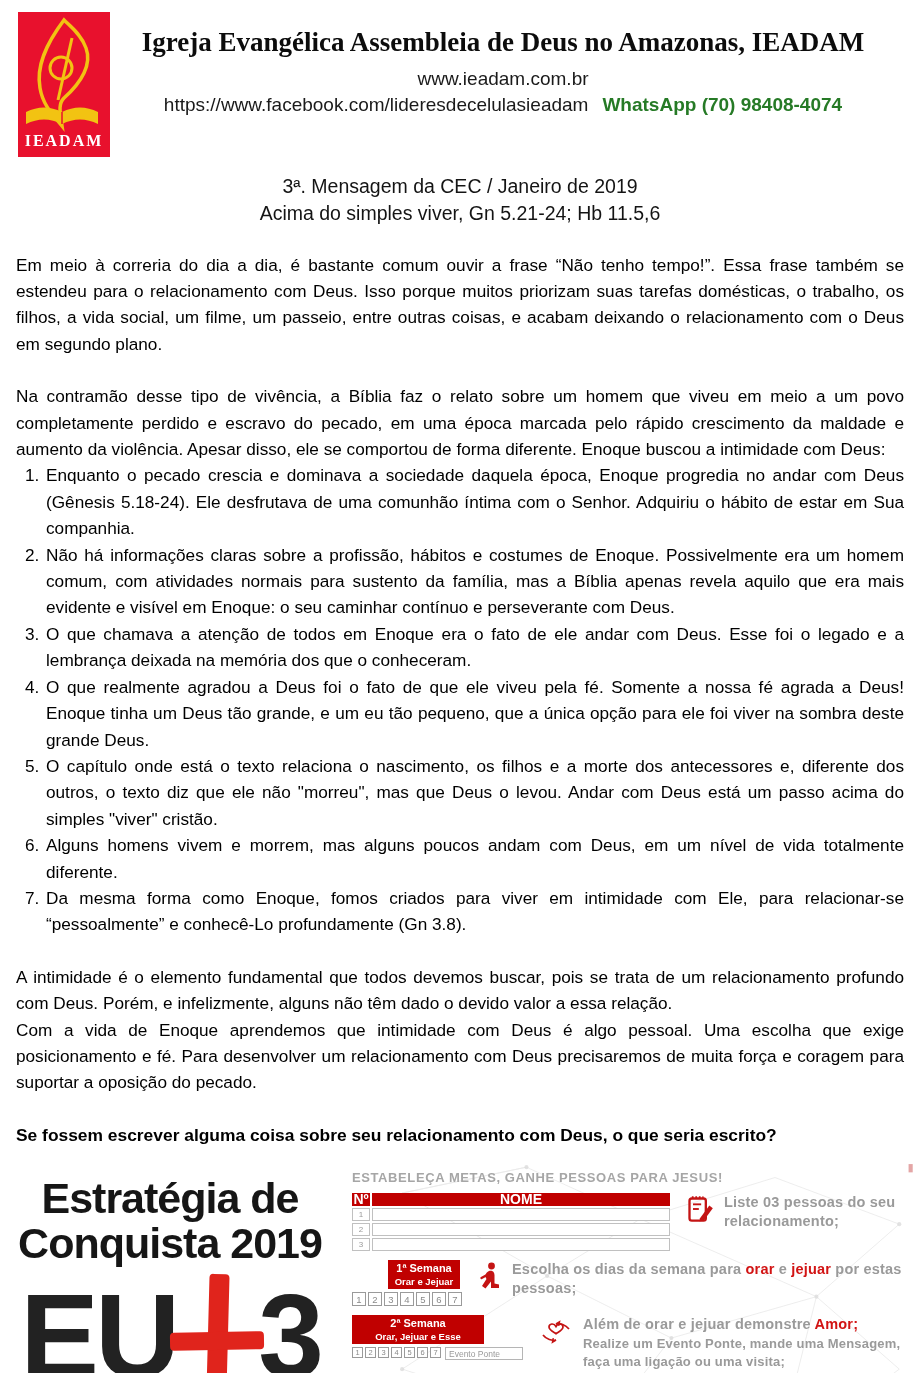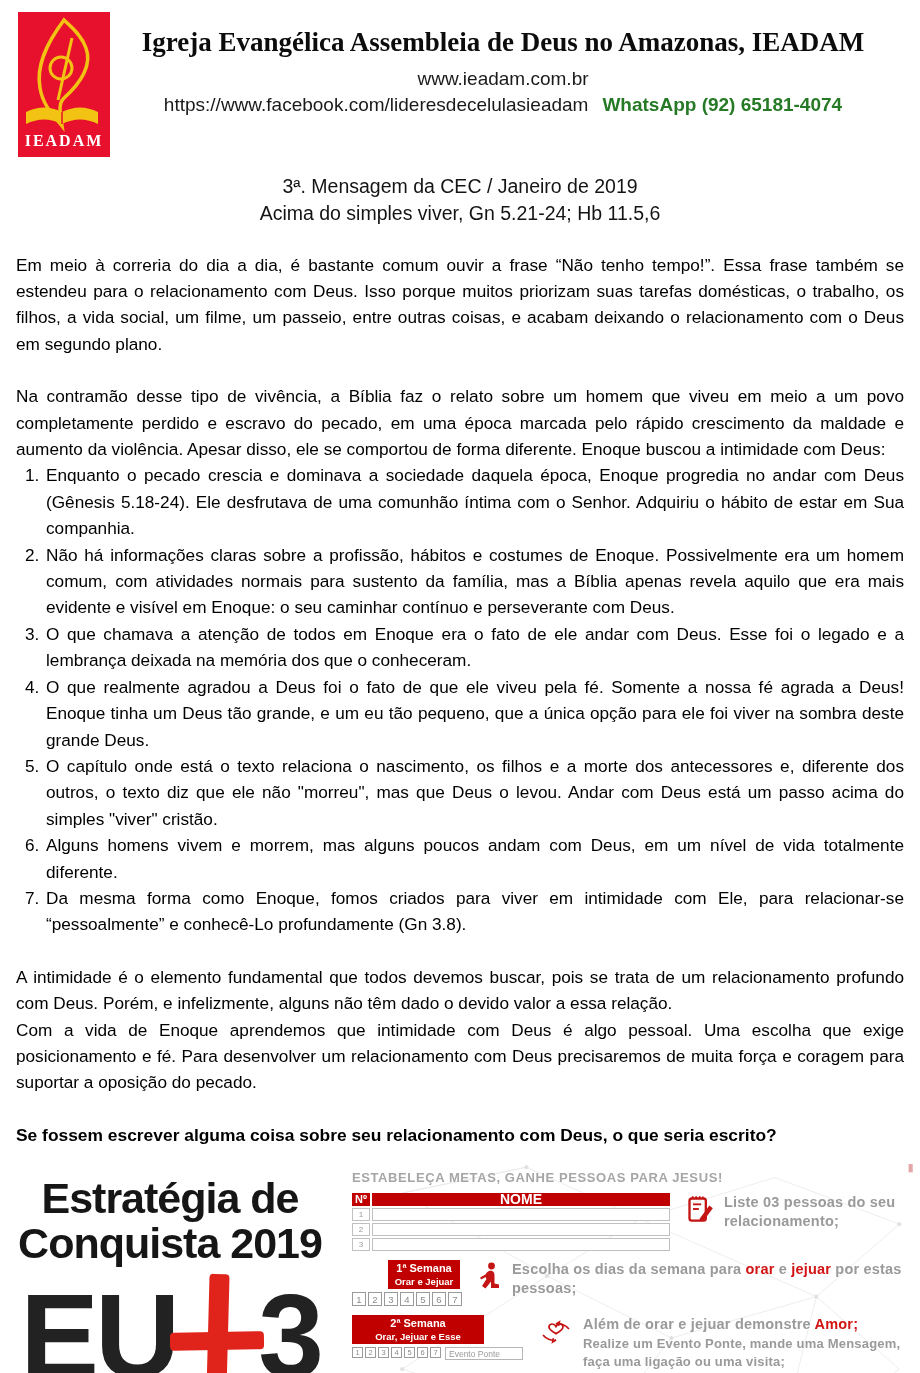--- a/index.html
+++ b/index.html
@@ -51,21 +51,21 @@
   .left-slot{flex:none;}
   .tip{display:flex;align-items:flex-start;margin-left:16px;flex:1;}
   .tip-icon{color:#c41414;flex:none;margin:2px 10px 0 0;}
   .tip-text{font-weight:bold;color:#9a9a9a;font-size:14.5px;line-height:1.28;letter-spacing:0.2px;}
   .tip-text .red{color:#d21414;}
   .tip-text .small{font-size:13px;line-height:1.12;display:inline;}
 
   
   .name-table{width:318px;}
   .nt-head{display:flex;gap:2px;}
-  .nt-numh{width:18px;background:#c00000;color:#fff;font-size:11px;font-weight:bold;
+  .nt-numh{width:18px;background:#c00000;color:#fff;font-size:14px;font-weight:bold;
            text-align:center;line-height:13px;height:13px;}
   .nt-nameh{flex:1;background:#c00000;color:#fff;font-size:14px;font-weight:bold;
             text-align:center;line-height:13px;height:13px;}
   .nt-row{display:flex;gap:2px;margin-top:2px;}
   .nt-num{width:18px;height:13px;border:1px solid #c0c0c0;color:#9a9a9a;font-size:8px;
           display:flex;align-items:center;justify-content:center;box-sizing:border-box;}
   .nt-input{flex:1;height:13px;border:1px solid #c0c0c0;background:#fff;box-sizing:border-box;}
 
   
   .wk-head{background:#c00000;color:#fff;text-align:center;padding:2px 6px;box-sizing:border-box;}
@@ -94,21 +94,21 @@
         <path d="M60 22 L46 84" stroke="#f2c312" stroke-width="3"></path>
         <path d="M14 96 C26 90 38 90 50 96 C62 90 74 90 86 96 L86 108 C74 102 62 102 50 108 C38 102 26 102 14 108 Z" fill="#f2c312"></path>
         <path d="M50 96 L50 108" stroke="#e8112d" stroke-width="1.5"></path>
       </svg>
       <div class="logo-label">IEADAM</div>
     </div>
     <div class="header-center">
       <h1 class="main-title">Igreja Evangélica Assembleia de Deus no Amazonas, IEADAM</h1>
       <div class="website">www.ieadam.com.br</div>
       <div class="fbline">
-        <span>https://www.facebook.com/lideresdecelulasieadam</span><span class="whatsapp">WhatsApp (92) 65181-4074</span>
+        <span>https://www.facebook.com/lideresdecelulasieadam</span><span class="whatsapp">WhatsApp (70) 98408-4074</span>
       </div>
     </div>
   </div>
 
   <div class="subtitles">
     <div>3ª. Mensagem da CEC / Janeiro de 2019</div>
     <div>Acima do simples viver, Gn 5.21-24; Hb 11.5,6</div>
   </div>
 
   <div class="doc-body">

